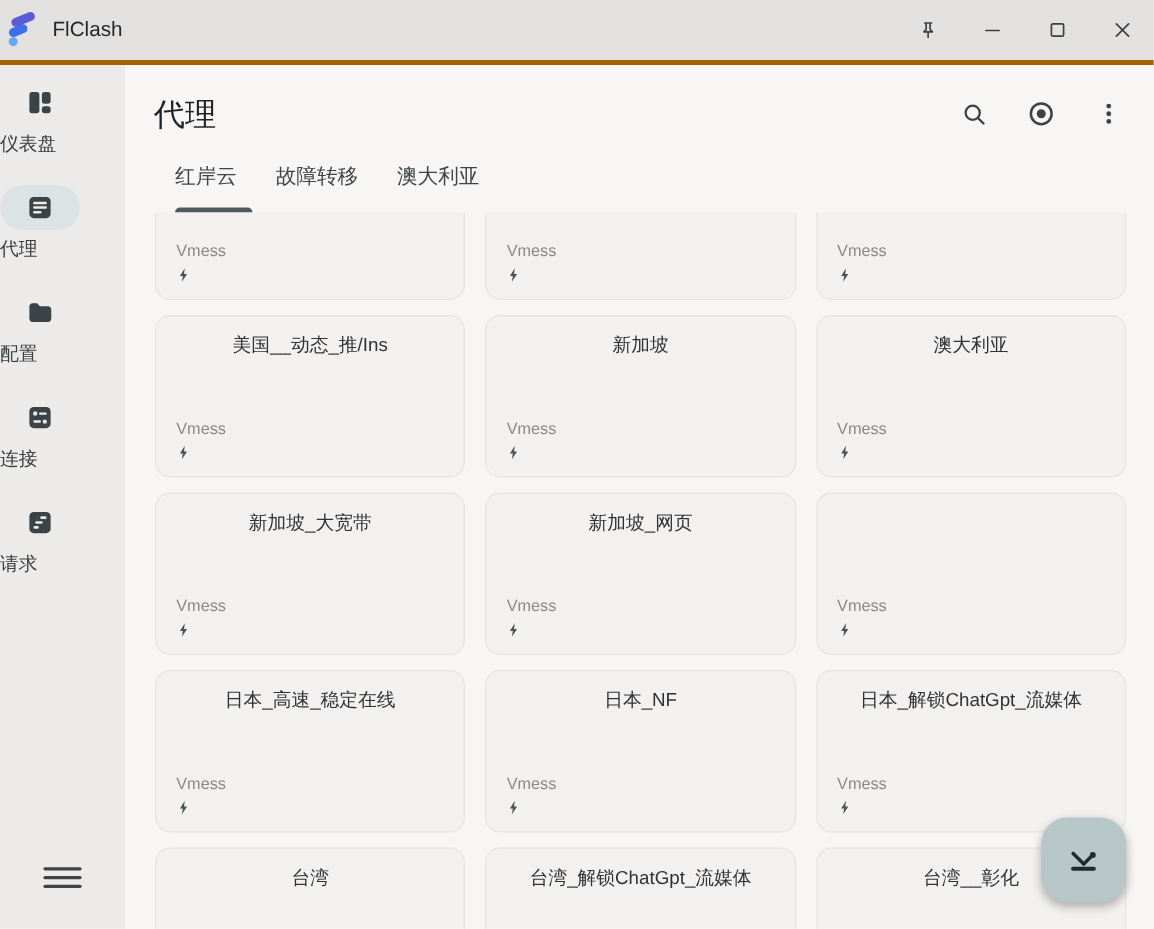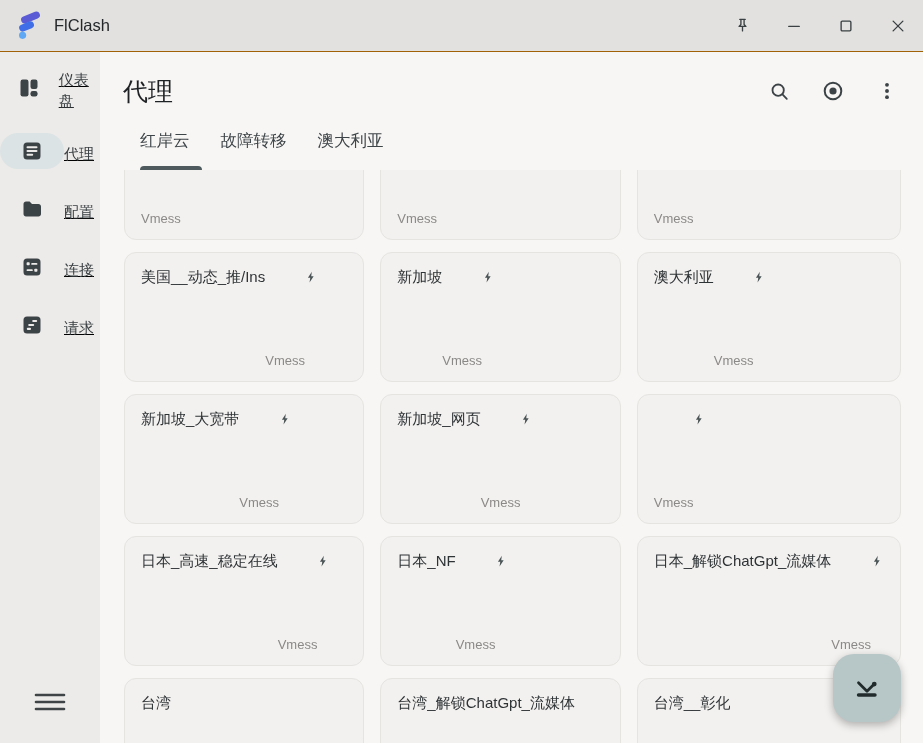--- a/index.html
+++ b/index.html
@@ -2,31 +2,31 @@
 <html><head>
 <meta charset="utf-8">
 <style>
   * { margin:0; padding:0; box-sizing:border-box; }
   html,body { width:923px; height:743px; overflow:hidden; }
   body { font-family:"Liberation Sans","DejaVu Sans",sans-serif; background:#F8F6F4; }
   .app { position:relative; width:923px; height:743px; overflow:hidden; }
 
   
   .titlebar { position:absolute; top:0; left:0; width:923px; height:52px;
-    background:#E2E1DF; border-bottom:1px solid #a16207;
-    display:flex; align-items:center; padding-left:13px; z-index:5; }
+    background:#E2E1DF; border-bottom:4px solid #a16207;
+    display:flex; align-items:center; padding-left:1px; z-index:5; }
   .titlebar .logo { width:30px; height:32px; }
   .titlebar .app-title { margin-left:11px; font-size:16.5px; color:#24282B; }
   .win-controls { margin-left:auto; display:flex; align-items:center; gap:30px; padding-right:14px; }
   .win-btn { width:22px; height:22px; display:flex; align-items:center; justify-content:center; cursor:pointer; }
 
   
   .sidebar { position:absolute; top:52px; left:0; bottom:0; width:100px;
     background:#EDEBE9; display:flex; flex-direction:column; align-items:center; padding-top:12px; }
-  .nav-item { width:100%; display:flex; flex-direction:row; align-items:center; margin-bottom:22px; cursor:pointer;text-decoration:underline; }
+  .nav-item { width:100%; display:flex; flex-direction:column; margin-bottom:22px; cursor:pointer; }
   .nav-pill { width:64px; height:36px; border-radius:18px; display:flex; align-items:center; justify-content:center; }
   .nav-pill.selected { background:#DCE3E5; }
   .nav-label { margin-top:5px; font-size:15px; line-height:21px; color:#3A4043; }
   .drawer-btn { margin-top:auto; margin-bottom:26px; cursor:pointer; width:44px; height:30px;
     display:flex; align-items:center; justify-content:center; }
 
   
   .main { position:absolute; top:52px; left:100px; right:0; bottom:0; background:#F8F6F4; }
   .main-header { height:78px; display:flex; align-items:center; padding:0 17px 0 23px; }
   .page-title { font-size:25px; color:#1E2225; font-weight:400; }
@@ -34,21 +34,21 @@
   .icon-btn { width:38px; height:38px; display:flex; align-items:center; justify-content:center; cursor:pointer; border-radius:19px; }
 
   .tab-bar { position:relative; height:40px; display:flex; align-items:flex-start; gap:31px; padding-left:40px; }
   .tab { font-size:16.5px; color:#3E4549; cursor:pointer; white-space:nowrap; }
   .tab-indicator { position:absolute; left:40px; bottom:0; width:62px; height:4px;
     background:#4E5A5E; border-radius:4px 4px 0 0; }
 
   .scroll { position:absolute; top:118px; left:0; right:0; bottom:0; overflow:hidden; }
   .grid { margin:-60px 22px 0 24px; display:grid; grid-template-columns:repeat(3,1fr); gap:12px 16px; }
   .card { height:130px; background:#F3F1EF; border:1px solid #E6E4E1; border-radius:12px;
-    padding:13px 16px 12px 16px; display:flex; flex-direction:row; cursor:pointer; }
+    padding:13px 16px 12px 16px; display:flex; flex-direction:column; cursor:pointer; }
   .card-title { font-size:15px; line-height:21px; color:#2E3336; white-space:nowrap; overflow:hidden;text-align:center; }
   .card-type { margin-top:auto; font-size:13px; line-height:17px; color:#8B8987; }
   .card-bolt { margin-top:4px; width:13px; height:14px; }
 
   .fab { position:absolute; right:22px; bottom:21px; width:68px; height:68px; border-radius:21px;
     background:#B7C6C7; display:flex; align-items:center; justify-content:center;
     box-shadow:0 3px 8px rgba(0,0,0,0.28); cursor:pointer; z-index:6; }
 </style>
 </head>
 <body>

